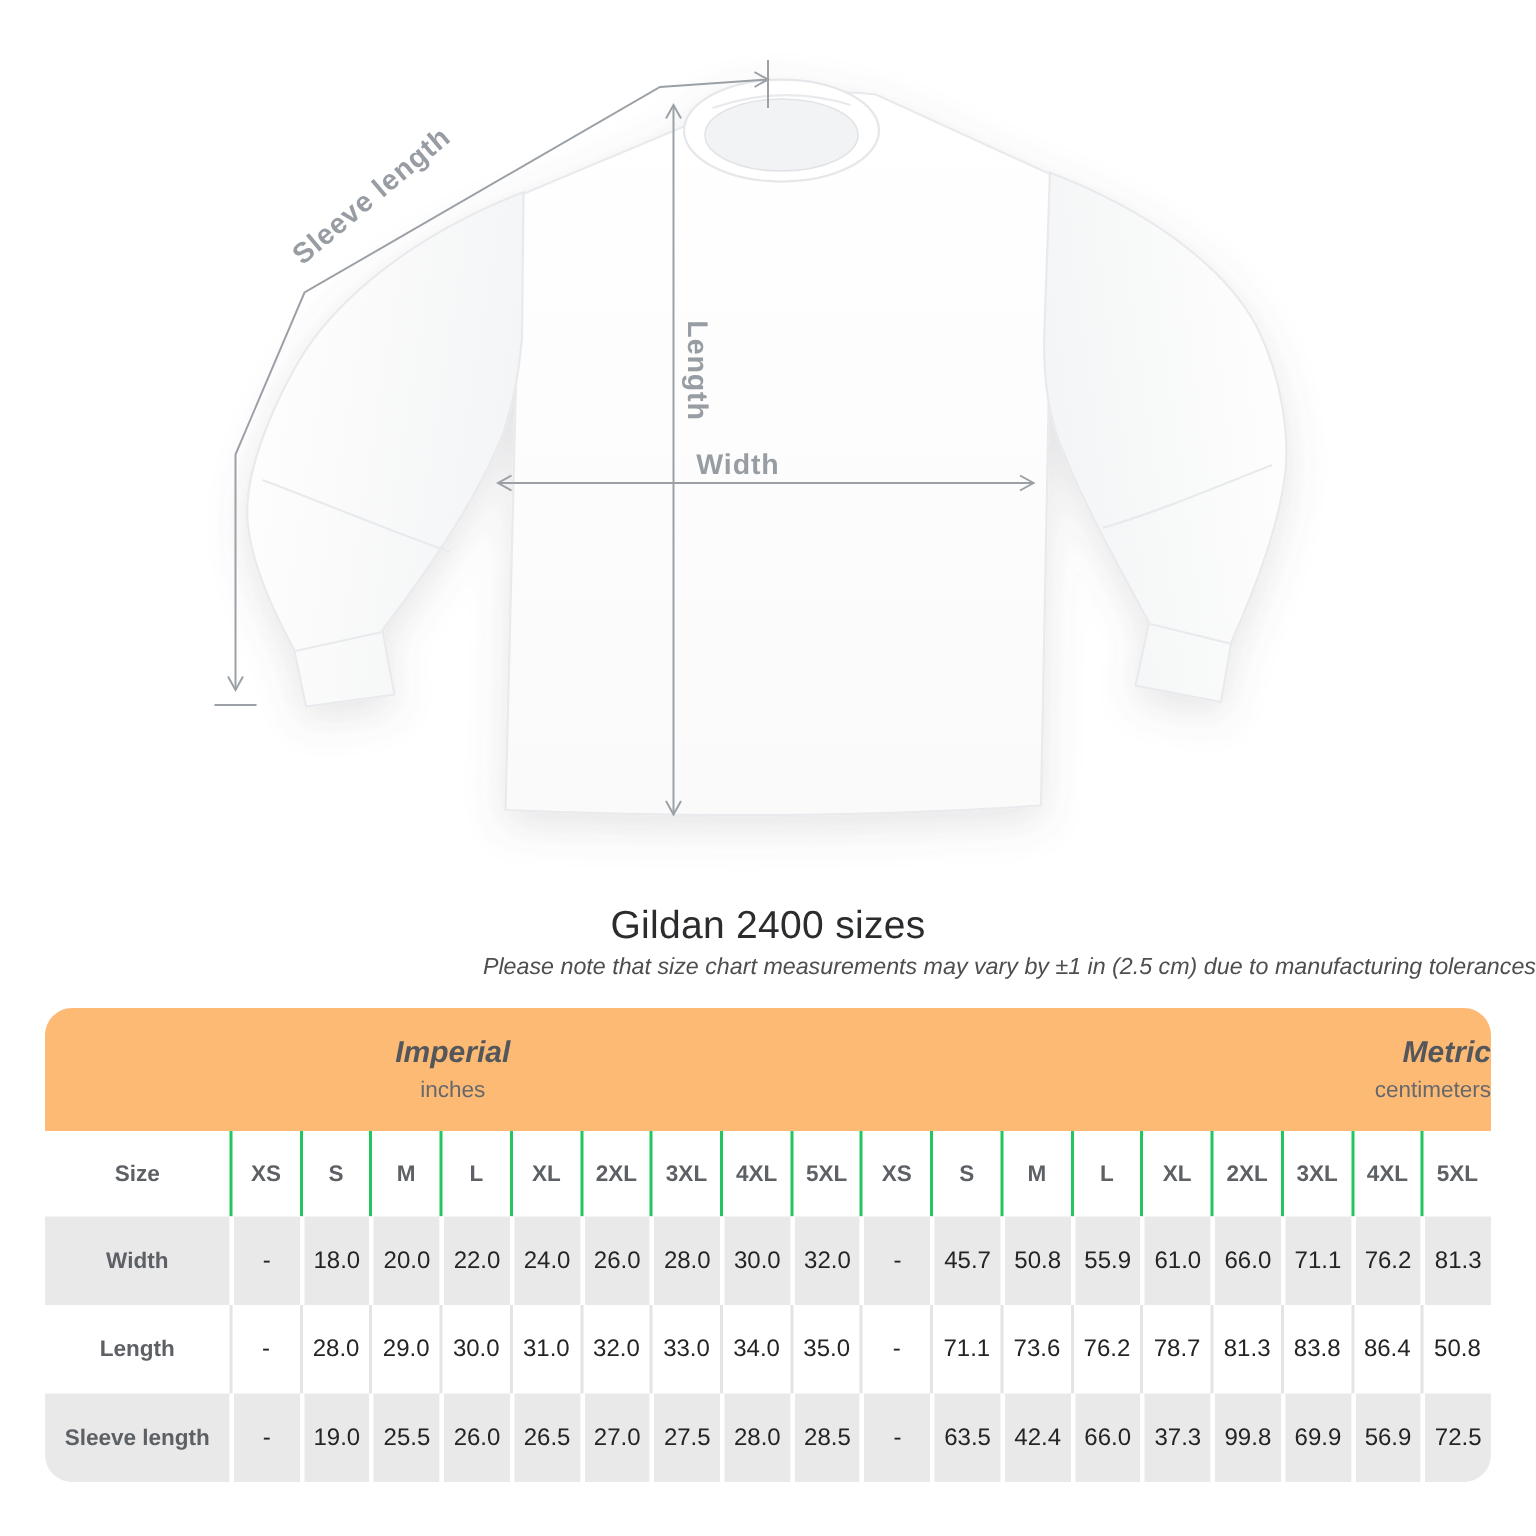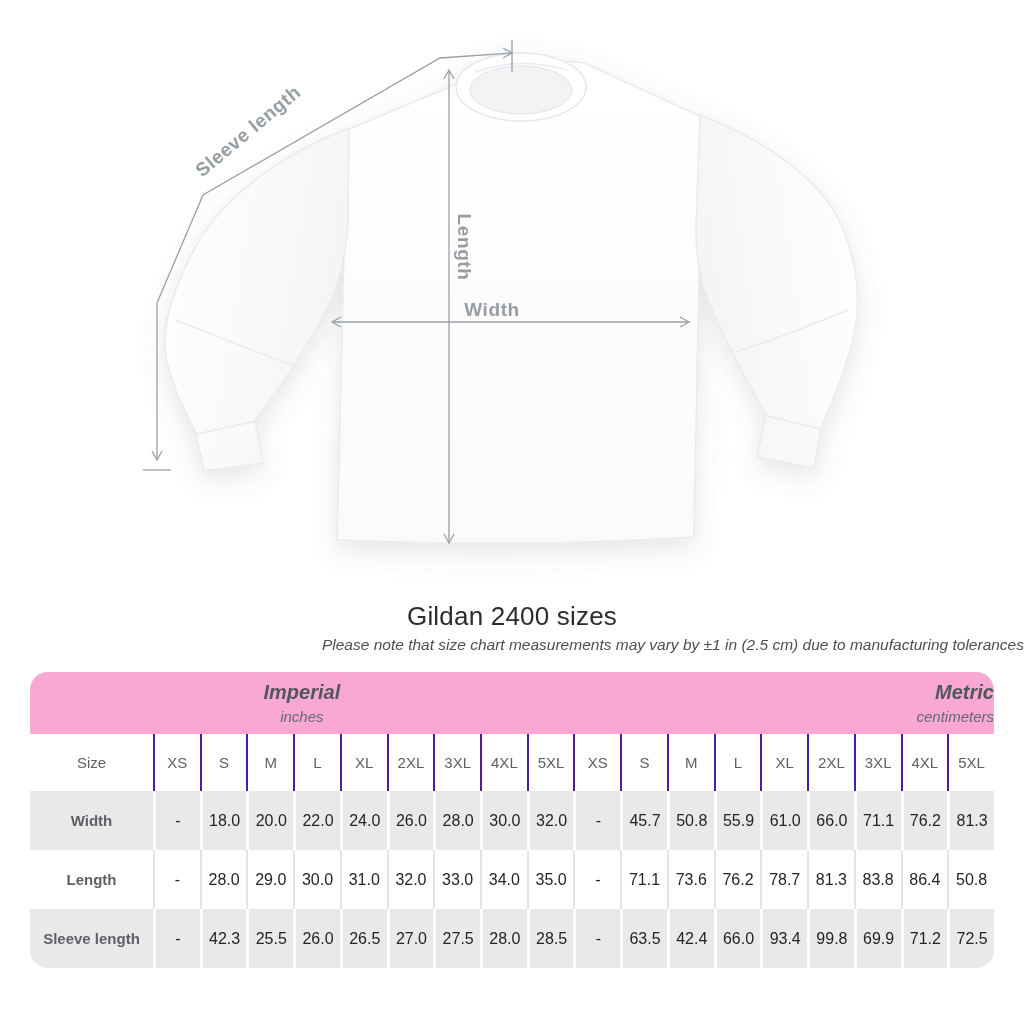--- a/index.html
+++ b/index.html
@@ -23,32 +23,32 @@
   }
   .page-subtitle{
     position:absolute;top:636px;left:0;width:100%;margin:0;text-align:right;
     font-size:15.5px;font-style:italic;color:#4c4e50;
   }
   
   .size-table{
     position:absolute;top:672px;left:30px;width:964px;
     border-radius:18px;overflow:hidden;
   }
-  .unit-band{display:flex;background:#f9a8d4;height:62px;}
+  .unit-band{display:flex;background:#fdba74;height:82px;}
   .unit{display:flex;flex-direction:column;justify-content:center;align-items:center;}
   .unit-imperial{width:56.4%;}
   .unit-metric{width:43.6%;align-items:flex-end;}
   .unit-title{font-size:20px;font-weight:bold;font-style:italic;color:#53575b;}
-  .unit-sub{font-size:15px;font-style:italic;color:#65696d;margin-top:4px;}
+  .unit-sub{font-size:15px;color:#65696d;margin-top:4px;}
   table{width:100%;border-collapse:separate;border-spacing:0;table-layout:fixed;}
   col.c-label{width:123px;}
   th,td{text-align:center;padding:0;vertical-align:middle;}
   thead tr{height:57px;}
-  thead th{background:#ffffff;color:#5d6165;font-size:15px;font-weight:normal;}
-  thead th:not(:first-child){border-left:2px solid #4c1d95;}
+  thead th{background:#ffffff;color:#5d6165;font-size:15px;font-weight:bold;}
+  thead th:not(:first-child){border-left:2px solid #22c55e;}
   tbody tr{height:59px;}
   tbody th{font-size:15px;font-weight:bold;color:#5d6165;}
   tbody td{font-size:16px;color:#222426;}
   tr.row-gray{background:#e9e9e9;}
   tr.row-gray td{border-left:3px solid #ffffff;}
   tr.row-white{background:#ffffff;}
   tr.row-white td{border-left:2px solid #e4e4e4;}
 </style>
 </head>
 <body>
@@ -217,35 +217,35 @@
           <td>76.2</td>
           <td>78.7</td>
           <td>81.3</td>
           <td>83.8</td>
           <td>86.4</td>
           <td>50.8</td>
         </tr>
         <tr class="row-gray">
           <th>Sleeve length</th>
           <td>-</td>
-          <td>42.3</td>
+          <td>19.0</td>
           <td>25.5</td>
           <td>26.0</td>
           <td>26.5</td>
           <td>27.0</td>
           <td>27.5</td>
           <td>28.0</td>
           <td>28.5</td>
           <td>-</td>
           <td>63.5</td>
           <td>42.4</td>
           <td>66.0</td>
-          <td>93.4</td>
+          <td>37.3</td>
           <td>99.8</td>
           <td>69.9</td>
-          <td>71.2</td>
+          <td>56.9</td>
           <td>72.5</td>
         </tr>
       </tbody>
     </table>
   </div>
 
 </div>
 
 </body></html>

